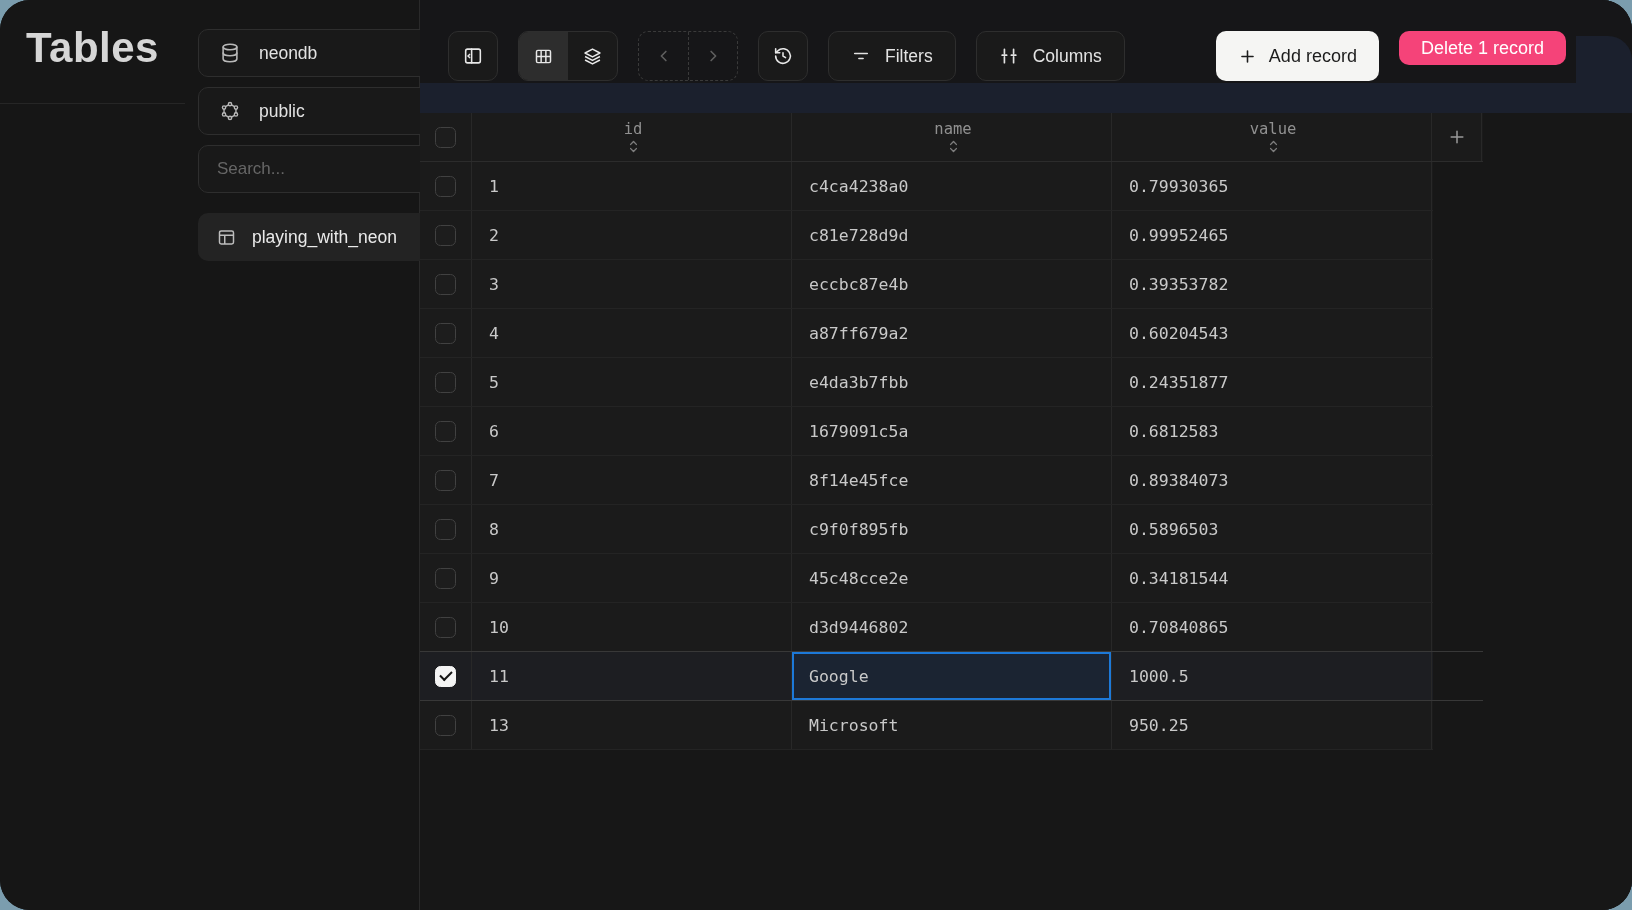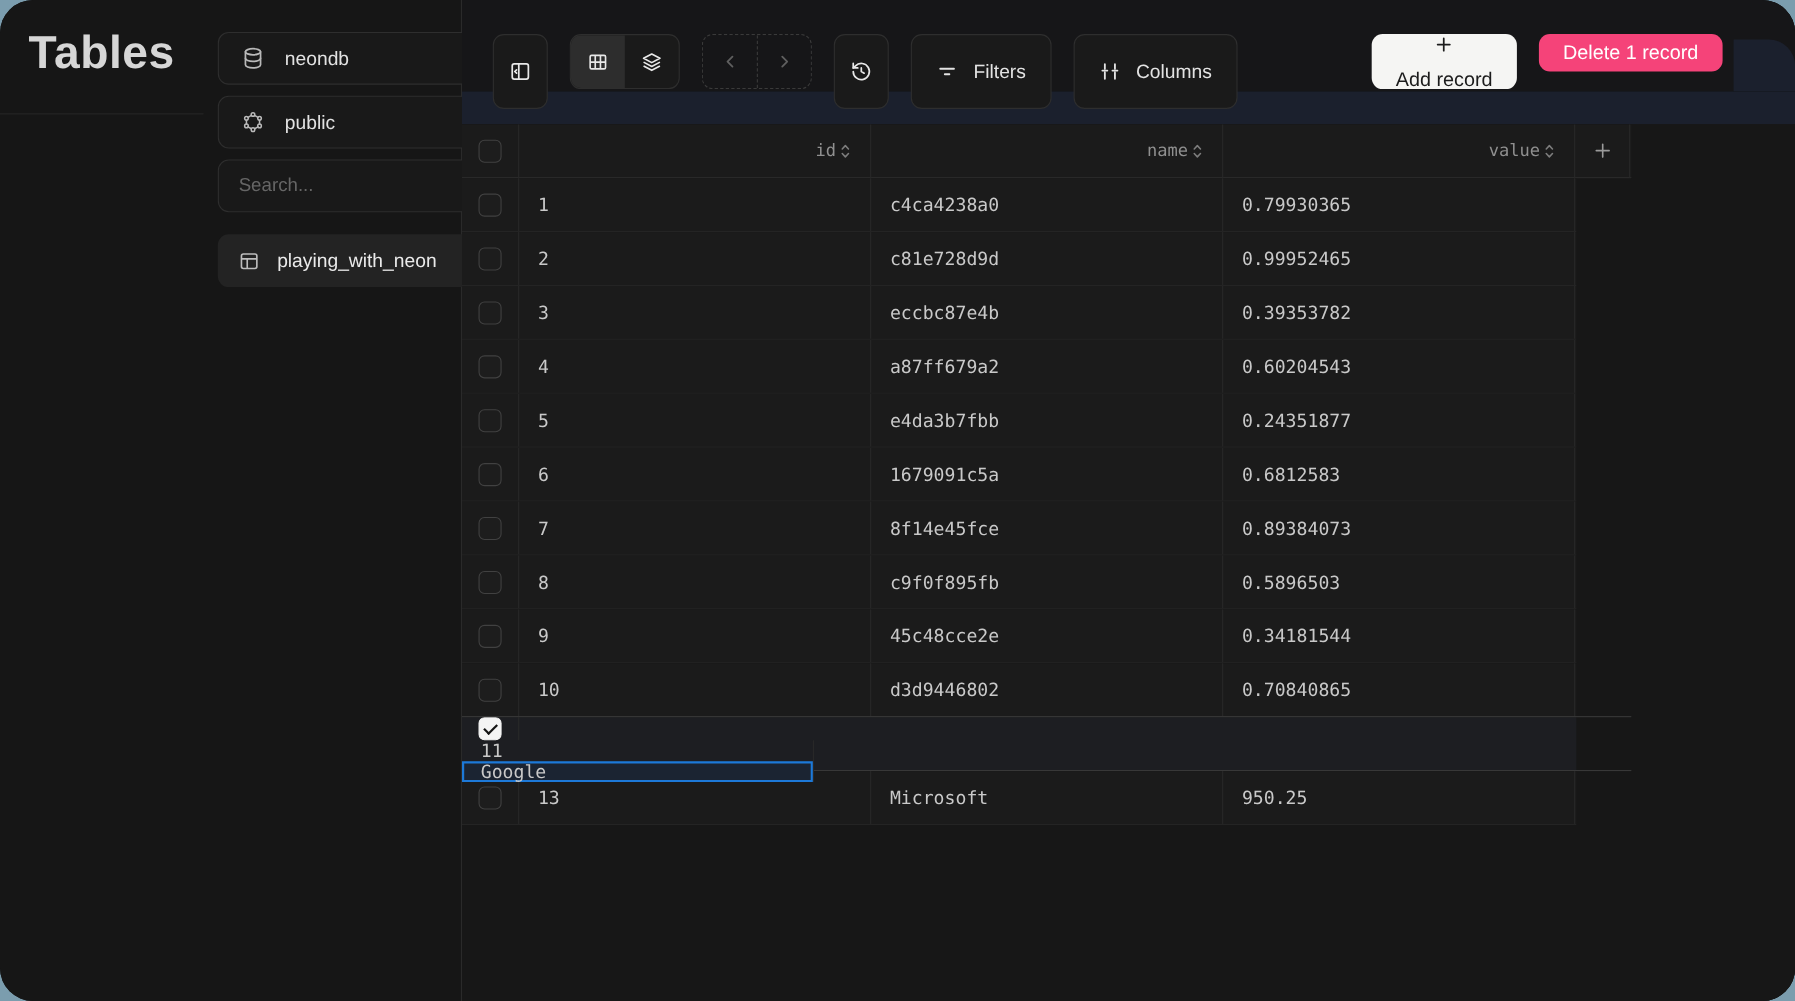--- a/index.html
+++ b/index.html
@@ -86,21 +86,21 @@
     position: absolute; right: 0; top: 36px; width: 56px; height: 47px;
     background: #1b202d; border-top-right-radius: 24px;
   }
   .toolbar {
     position: relative;
     display: flex; align-items: flex-start;
     padding: 31px 66px 0 28px;
     gap: 20px;
   }
   .tbtn {
-    height: 68px;
+    height: 50px;
     background: #1a1a1a;
     border: 1px solid #2e2e2e;
     border-radius: 10px;
     color: #e8e8e8;
     display: flex; align-items: center; justify-content: center;
     cursor: pointer;
     font-family: "Liberation Sans", sans-serif;
   }
   .tbtn.square { width: 50px; }
   .tbtn.labeled { padding: 0 22px; gap: 14px; font-size: 17.5px; color: #e3e3e3; }
@@ -118,43 +118,42 @@
   .navgroup .seg { color: #5f5f5f; }
   .navgroup .seg + .seg { border-left: 1px dashed #3a3a3a; }
   .spacer { flex: 1; }
   .btn-light {
     height: 50px; border: none; border-radius: 10px;
     background: #f5f5f3; color: #1c1c1c;
     font-size: 18px; font-weight: 500;
     display: flex; align-items: center; gap: 12px;
     padding: 0 22px; cursor: pointer;
     font-family: "Liberation Sans", sans-serif;
-    flex-direction: column;
   }
   .btn-danger {
     height: 34px; border: none; border-radius: 10px;
     background: #f54379; color: #ffffff;
     font-size: 18px; font-weight: 500;
     padding: 0 22px; cursor: pointer;
     font-family: "Liberation Sans", sans-serif;
   }
   .subheader { height: 30px; background: #1b202d; }
 
   
   .grid-area { flex: 1; background: #171717; overflow: hidden; }
   .thead { display: flex; height: 49px; background: #1b1b1b; border-bottom: 1px solid #2c2c2c; width: 1063px; }
   .th, .td { border-right: 1px solid #282828; display: flex; align-items: center; }
   .th-check, .td-check { width: 52px; min-width: 52px; justify-content: center; }
-  .th-col { width: 320px; min-width: 320px; padding: 0 14px 0 17px; justify-content: flex-end; cursor: pointer; }
+  .th-col { width: 320px; min-width: 320px; padding: 0 14px 0 17px; justify-content: center; cursor: pointer; flex-direction: column; }
   .th-col .col-label { font-family: "DejaVu Sans Mono", monospace; font-size: 15.5px; color: #909090; }
   .th-col .sort-icon { color: #7d7d7d; display: flex; }
   .th-plus { width: 50px; min-width: 50px; justify-content: center; color: #9a9a9a; cursor: pointer; }
   .tbody { width: 1013px; }
   .trow { display: flex; height: 49px; background: #1b1b1b; border-bottom: 1px solid #242424; position: relative; }
-  .trow.selected { background: #1d1e22; flex-direction: column; }
+  .trow.selected { background: #1d1e22; }
   .trow.selected::after {
     content: ''; position: absolute; left: 0; top: -1px; bottom: -1px;
     width: calc(100% + 50px);
     border-top: 1px solid #383838; border-bottom: 1px solid #383838;
     pointer-events: none;
   }
   .td { font-family: "DejaVu Sans Mono", monospace; font-size: 16.5px; color: #c9c9c9; }
   .td-id { width: 320px; min-width: 320px; padding: 0 17px; }
   .td-name, .td-value { width: 320px; min-width: 320px; padding: 0 17px; }
   .td-name.focused {

